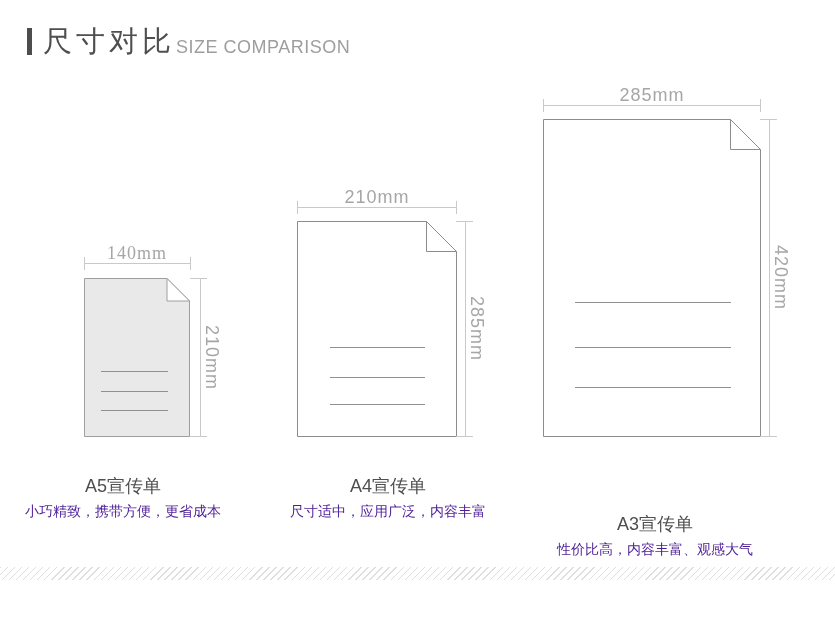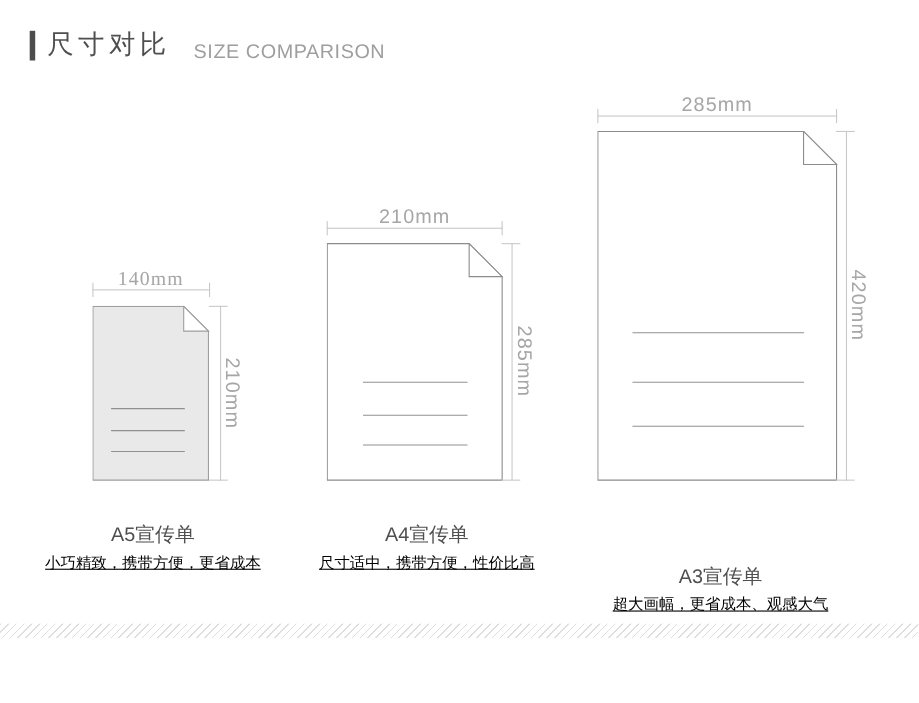--- a/index.html
+++ b/index.html
@@ -1,39 +1,39 @@
 <!DOCTYPE html>
 <html><head>
 <meta charset="utf-8">
 <style>
   html,body{margin:0;padding:0;background:#fff;}
   body{font-family:"Liberation Sans","DejaVu Sans",sans-serif;}
   .canvas{position:relative;width:835px;height:639px;background:#ffffff;overflow:hidden;}
 
   
   .accent-bar{position:absolute;left:27px;top:28px;width:5px;height:27px;background:#4d4d4d;}
-  .title-cn{position:absolute;left:43px;top:26px;font-size:24px;line-height:30px;color:#4f4f4f;letter-spacing:4px;}
+  .title-cn{position:absolute;left:43px;top:26px;font-size:29px;line-height:30px;color:#4f4f4f;letter-spacing:4px;}
   .title-en{position:absolute;left:176px;top:40px;font-size:18px;line-height:14px;color:#9e9e9e;letter-spacing:0.5px;}
 
   
   .hline{position:absolute;height:1px;background:#c9c9c9;}
   .vline{position:absolute;width:1px;background:#c9c9c9;}
   .tickv{position:absolute;width:1px;height:13px;background:#c9c9c9;}
   .tickh{position:absolute;height:1px;width:17px;background:#c9c9c9;}
   .dim-label-h{position:absolute;text-align:center;font-size:18px;color:#a6a6a6;letter-spacing:1px;line-height:18px;}
   .dim-label-v{position:absolute;display:flex;align-items:center;justify-content:center;
                writing-mode:vertical-rl;text-orientation:mixed;
                font-size:18px;color:#a6a6a6;letter-spacing:1px;width:20px;}
 
   .paper-svg{position:absolute;display:block;}
 
   
   .caption{position:absolute;text-align:center;}
   .caption .cap-title{font-size:18px;line-height:20px;color:#4f4f4f;margin-bottom:7px;}
-  .caption .cap-desc{font-size:14px;line-height:16px;color:#000000;text-decoration:underline;}
+  .caption .cap-desc{font-size:14px;line-height:16px;color:#4c1d95;}
 
   
   .stripe-band{position:absolute;left:0;top:567px;width:835px;height:13px;
     background:repeating-linear-gradient(135deg,#dedede 0px,#dedede 1px,#ffffff 1px,#ffffff 5px);}
 </style>
 </head>
 <body>
 
 <div class="canvas">
 
@@ -52,21 +52,21 @@
     <line x1="17" y1="93.5" x2="84" y2="93.5" stroke="#909090"></line>
     <line x1="17" y1="113.5" x2="84" y2="113.5" stroke="#909090"></line>
     <line x1="17" y1="132.5" x2="84" y2="132.5" stroke="#909090"></line>
   </svg>
 
   <div class="vline" style="left:200px;top:278px;height:159px;"></div>
   <div class="tickh" style="left:190px;top:278px;"></div>
   <div class="tickh" style="left:190px;top:436px;"></div>
   <div class="dim-label-v" style="left:201px;top:278px;height:159px;">210mm</div>
 
-  <div class="caption" style="left:34px;top:476px;width:210px;">
+  <div class="caption" style="left:18px;top:476px;width:210px;">
     <div class="cap-title">A5宣传单</div>
     <div class="cap-desc">小巧精致，携带方便，更省成本</div>
   </div>
 
   <div class="dim-label-h" style="left:297px;top:188px;width:160px;">210mm</div>
   <div class="hline" style="left:297px;top:207px;width:160px;"></div>
   <div class="tickv" style="left:297px;top:201px;"></div>
   <div class="tickv" style="left:456px;top:201px;"></div>
   <svg class="paper-svg" style="left:297px;top:221px;" width="161" height="217" viewBox="0 0 161 217">
     <path d="M0.5,0.5 L129.5,0.5 L159.5,30.5 L159.5,215.5 L0.5,215.5 Z" fill="#ffffff" stroke="#8c8c8c" stroke-width="1"></path>
@@ -74,38 +74,38 @@
     <line x1="33" y1="126.5" x2="128" y2="126.5" stroke="#909090"></line>
     <line x1="33" y1="156.5" x2="128" y2="156.5" stroke="#909090"></line>
     <line x1="33" y1="183.5" x2="128" y2="183.5" stroke="#909090"></line>
   </svg>
   <div class="vline" style="left:465px;top:221px;height:216px;"></div>
   <div class="tickh" style="left:456px;top:221px;"></div>
   <div class="tickh" style="left:456px;top:436px;"></div>
   <div class="dim-label-v" style="left:466px;top:221px;height:216px;">285mm</div>
   <div class="caption" style="left:278px;top:476px;width:220px;">
     <div class="cap-title">A4宣传单</div>
-    <div class="cap-desc">尺寸适中，携带方便，性价比高</div>
+    <div class="cap-desc">尺寸适中，应用广泛，内容丰富</div>
   </div>
 
   <div class="dim-label-h" style="left:543px;top:86px;width:218px;">285mm</div>
   <div class="hline" style="left:543px;top:105px;width:218px;"></div>
   <div class="tickv" style="left:543px;top:99px;"></div>
   <div class="tickv" style="left:760px;top:99px;"></div>
   <svg class="paper-svg" style="left:543px;top:119px;" width="219" height="319" viewBox="0 0 219 319">
     <path d="M0.5,0.5 L187.5,0.5 L217.5,30.5 L217.5,317.5 L0.5,317.5 Z" fill="#ffffff" stroke="#8c8c8c" stroke-width="1"></path>
     <path d="M187.5,0.5 L187.5,30.5 L217.5,30.5 Z" fill="#ffffff" stroke="#8c8c8c" stroke-width="1"></path>
     <line x1="32" y1="183.5" x2="188" y2="183.5" stroke="#909090"></line>
     <line x1="32" y1="228.5" x2="188" y2="228.5" stroke="#909090"></line>
     <line x1="32" y1="268.5" x2="188" y2="268.5" stroke="#909090"></line>
   </svg>
   <div class="vline" style="left:769px;top:119px;height:318px;"></div>
   <div class="tickh" style="left:760px;top:119px;"></div>
   <div class="tickh" style="left:760px;top:436px;"></div>
   <div class="dim-label-v" style="left:770px;top:119px;height:318px;">420mm</div>
   <div class="caption" style="left:535px;top:476px;width:240px;margin-top:38px;">
     <div class="cap-title">A3宣传单</div>
-    <div class="cap-desc">超大画幅，更省成本、观感大气</div>
+    <div class="cap-desc">性价比高，内容丰富、观感大气</div>
   </div>
 
   <div class="stripe-band"></div>
 
 </div>
 
 </body></html>

